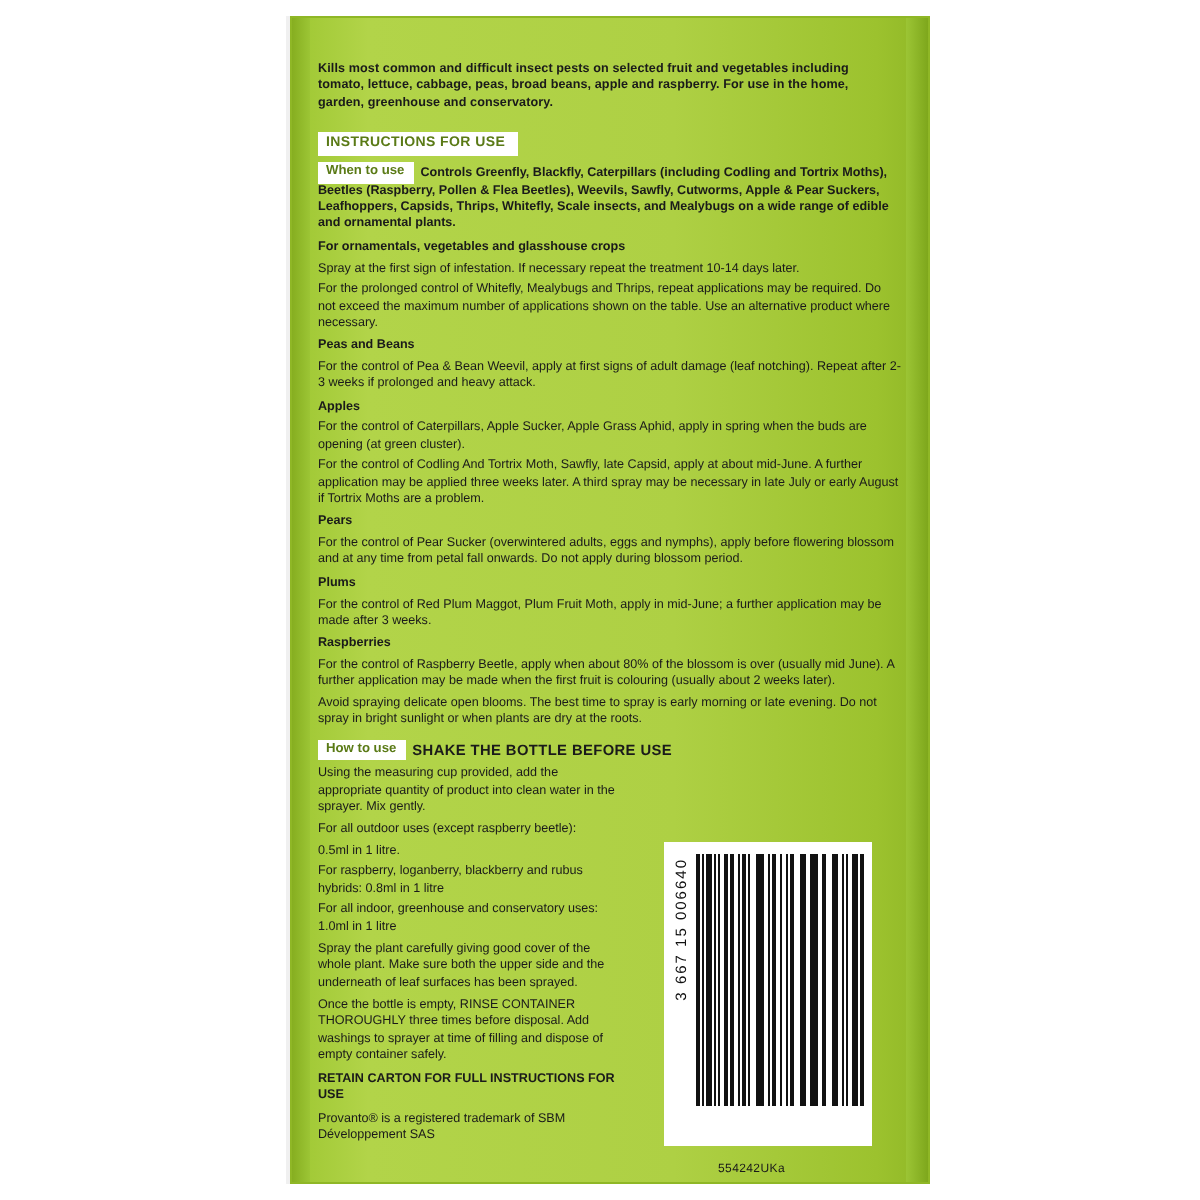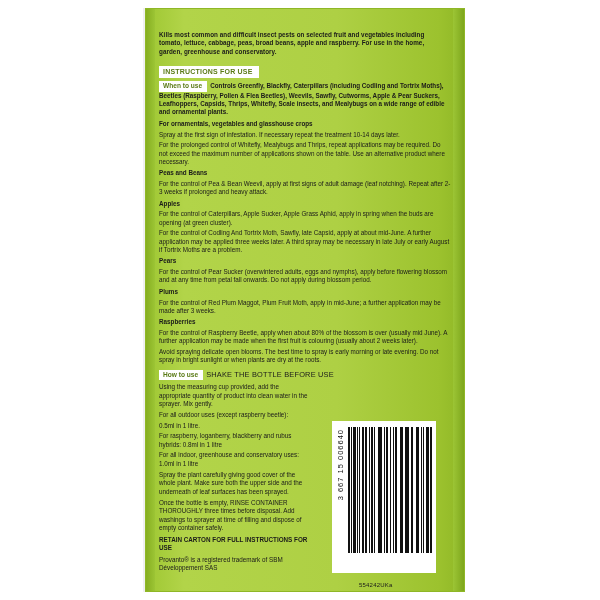--- a/index.html
+++ b/index.html
@@ -85,21 +85,21 @@
     margin-bottom: 3px;
   }
   .head {
     font-weight: bold;
     margin-top: 3px;
   }
   .how-row {
     margin: 5px 0 3px 0;
   }
   .how-title {
-    font-weight: normal;
+    font-weight: bold;
     font-size: 7.4px;
     letter-spacing: 0.2px;
     vertical-align: middle;
   }
   .lower {
     width: 150px;
   }
   .footer-note {
     font-weight: bold;
     margin-top: 4px;

